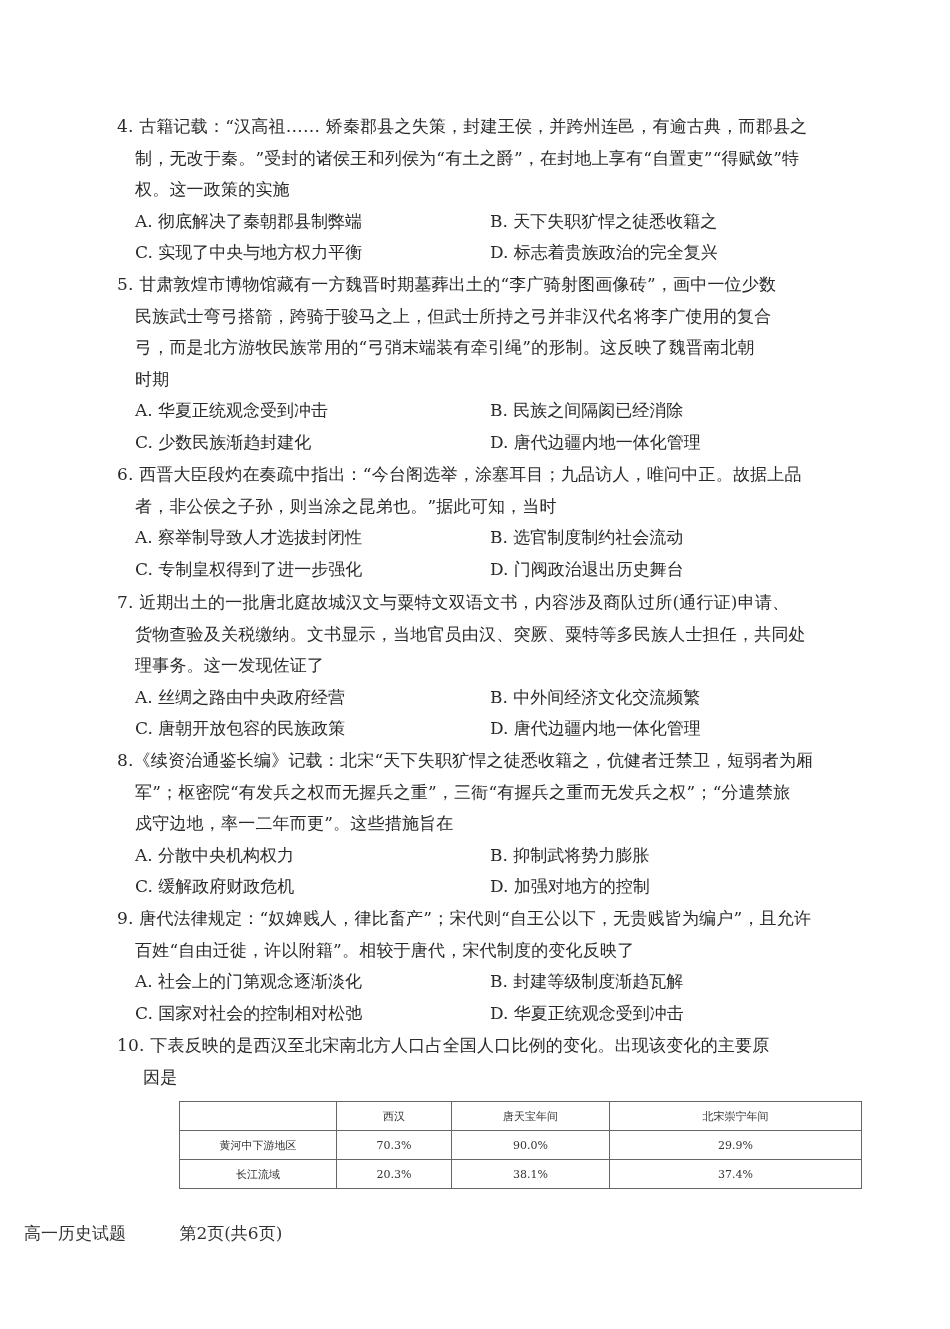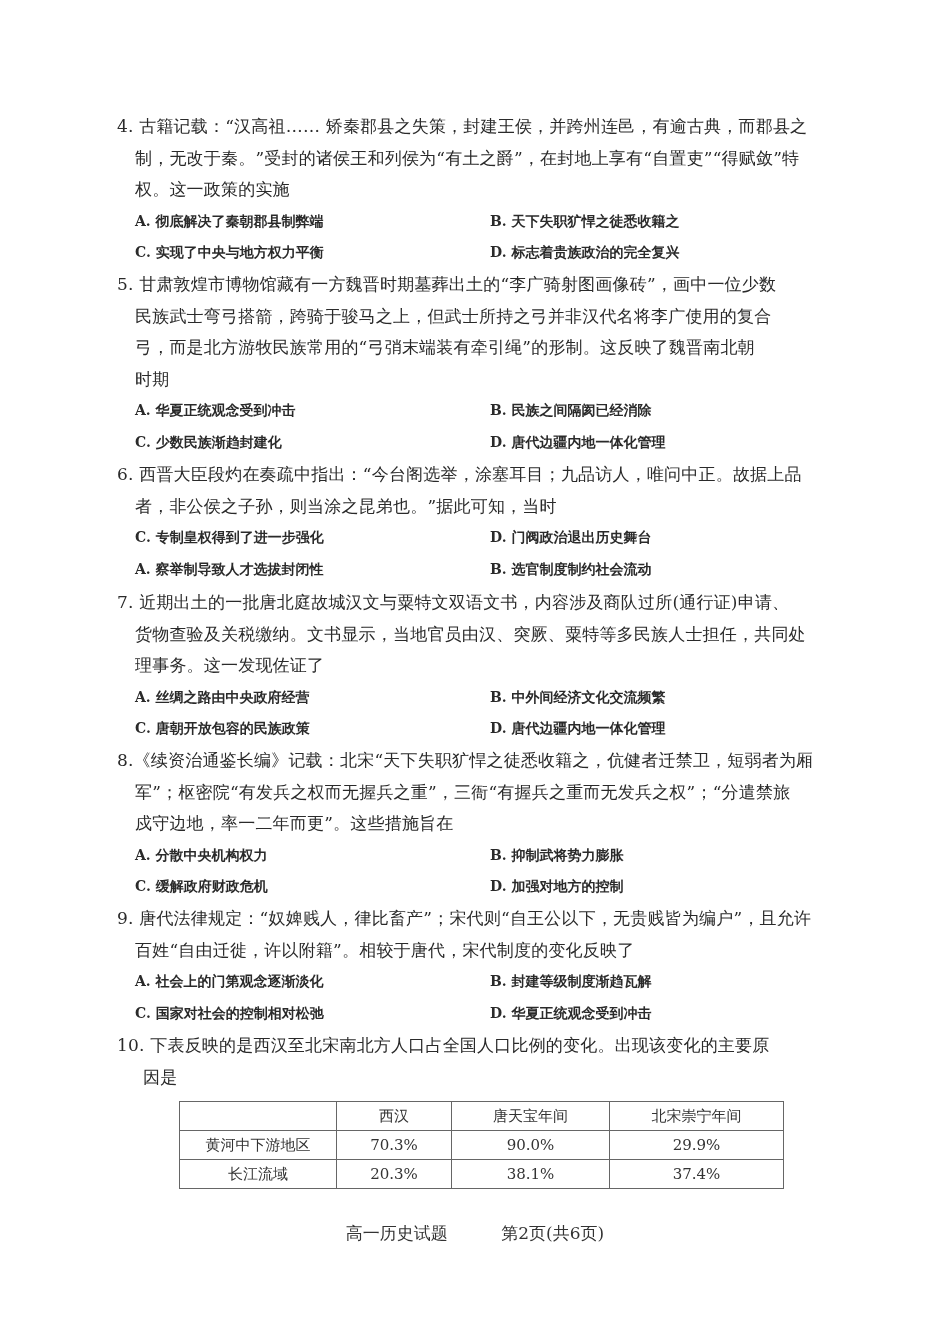--- a/index.html
+++ b/index.html
@@ -5,31 +5,31 @@
   html, body { margin: 0; padding: 0; }
   body {
     width: 950px; height: 1329px; background: #ffffff;
     font-family: "DejaVu Serif", "Liberation Serif", serif;
     color: #2a2a2a; position: relative; overflow: hidden;
   }
   .page { position: absolute; left: 0; top: 0; width: 950px; height: 1329px; padding-left: 43px; }
   .q { position: absolute; left: 117px; width: 720px; font-size: 17px; }
   .line { height: 31.6px; line-height: 31.6px; white-space: nowrap; letter-spacing: 0.2px; }
   .indent { padding-left: 18px; }
-  .opts { position: relative; height: 31.6px; line-height: 31.6px; font-size: 14px; white-space: nowrap; font-weight: bold; }
+  .opts { position: relative; height: 31.6px; line-height: 31.6px; font-size: 17px; white-space: nowrap; }
   .opt-l { position: absolute; left: 18px; }
   .opt-r { position: absolute; left: 373px; }
   table.data {
-    position: absolute; left: 179px; top: 1101px; width: 605px;
-    border-collapse: collapse; font-size: 15px; color: #333;
+    position: absolute; left: 179px; top: 1101px; width: 683px;
+    border-collapse: collapse; font-size: 11px; color: #333;
     border: 1.5px solid #444;
   }
   table.data td { border: 1px solid #666; text-align: center; height: 28px; padding: 0; }
   .footer {
-    position: absolute; top: 1222px; left: 0; width: 950px; text-align: center;
+    position: absolute; top: 1222px; left: 0; width: 950px; 
     font-size: 17px; color: #333;
   }
   .footer span { margin: 0 24px; }
 </style>
 </head>
 <body>
 
 <div class="page">
 
   <div class="q" style="top:111px">
@@ -58,26 +58,26 @@
     <div class="opts">
       <span class="opt-l">C. 少数民族渐趋封建化</span>
       <span class="opt-r">D. 唐代边疆内地一体化管理</span>
     </div>
   </div>
 
   <div class="q" style="top:459px">
     <div class="line">6. 西晋大臣段灼在奏疏中指出：“今台阁选举，涂塞耳目；九品访人，唯问中正。故据上品</div>
     <div class="line indent">者，非公侯之子孙，则当涂之昆弟也。”据此可知，当时</div>
     <div class="opts">
+      <span class="opt-l">A. 察举制导致人才选拔封闭性</span>
+      <span class="opt-r">B. 选官制度制约社会流动</span>
+    </div>
+    <div class="opts">
       <span class="opt-l">C. 专制皇权得到了进一步强化</span>
       <span class="opt-r">D. 门阀政治退出历史舞台</span>
-    </div>
-    <div class="opts">
-      <span class="opt-l">A. 察举制导致人才选拔封闭性</span>
-      <span class="opt-r">B. 选官制度制约社会流动</span>
     </div>
   </div>
 
   <div class="q" style="top:587px">
     <div class="line">7. 近期出土的一批唐北庭故城汉文与粟特文双语文书，内容涉及商队过所(通行证)申请、</div>
     <div class="line indent">货物查验及关税缴纳。文书显示，当地官员由汉、突厥、粟特等多民族人士担任，共同处</div>
     <div class="line indent">理事务。这一发现佐证了</div>
     <div class="opts">
       <span class="opt-l">A. 丝绸之路由中央政府经营</span>
       <span class="opt-r">B. 中外间经济文化交流频繁</span>

